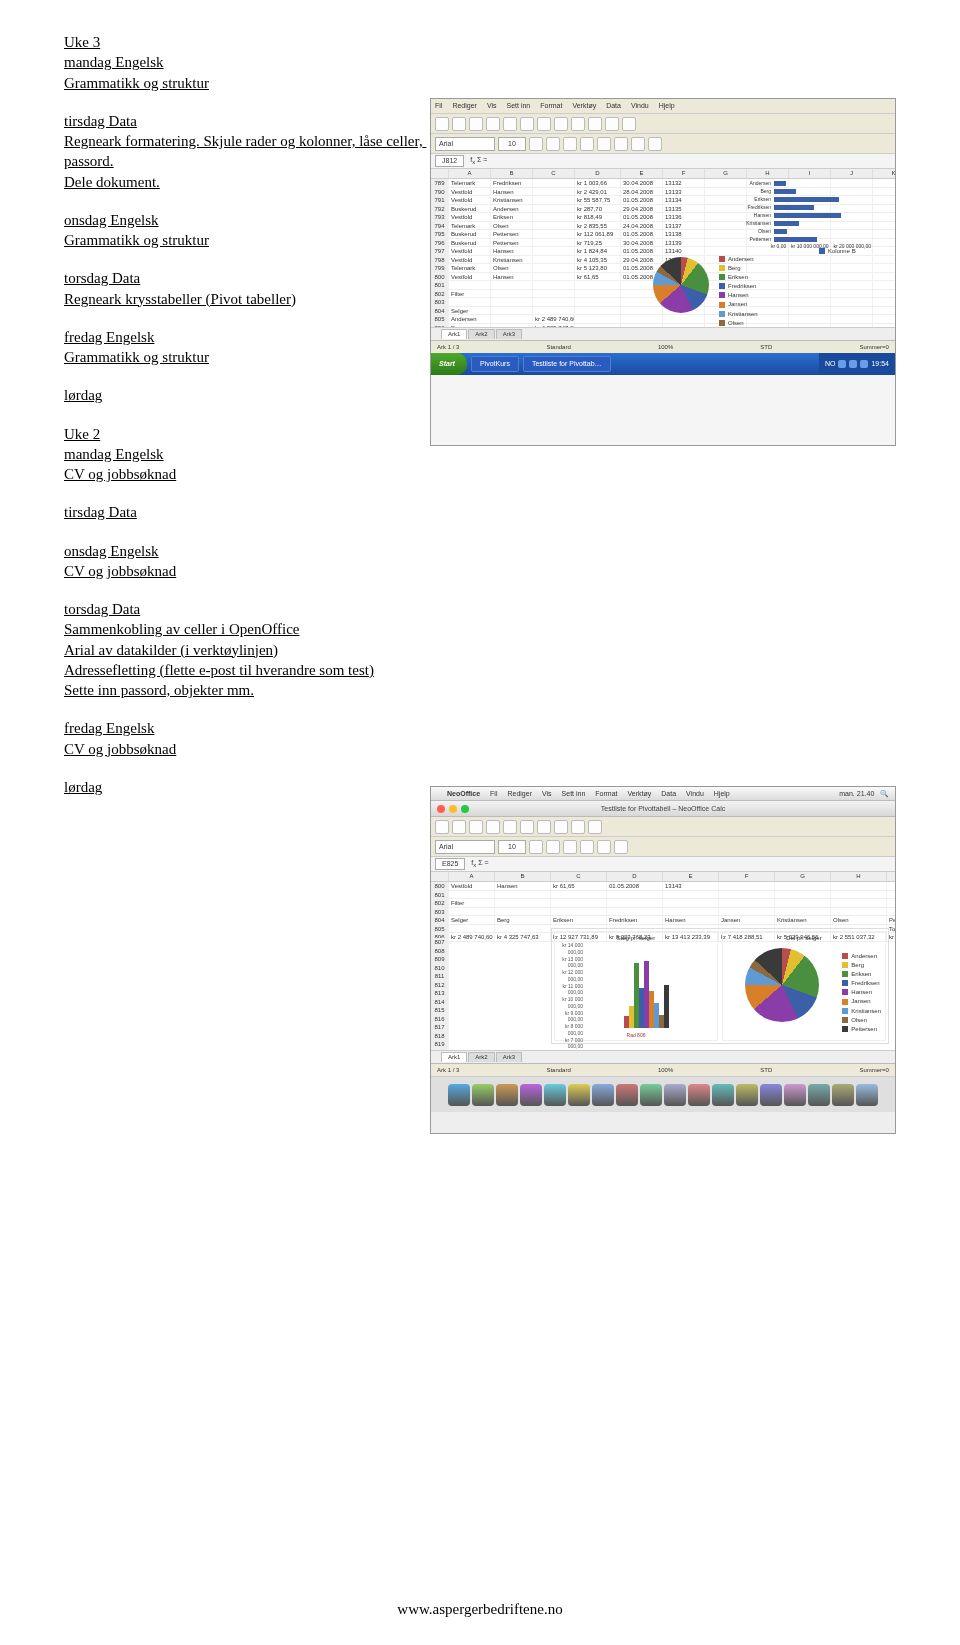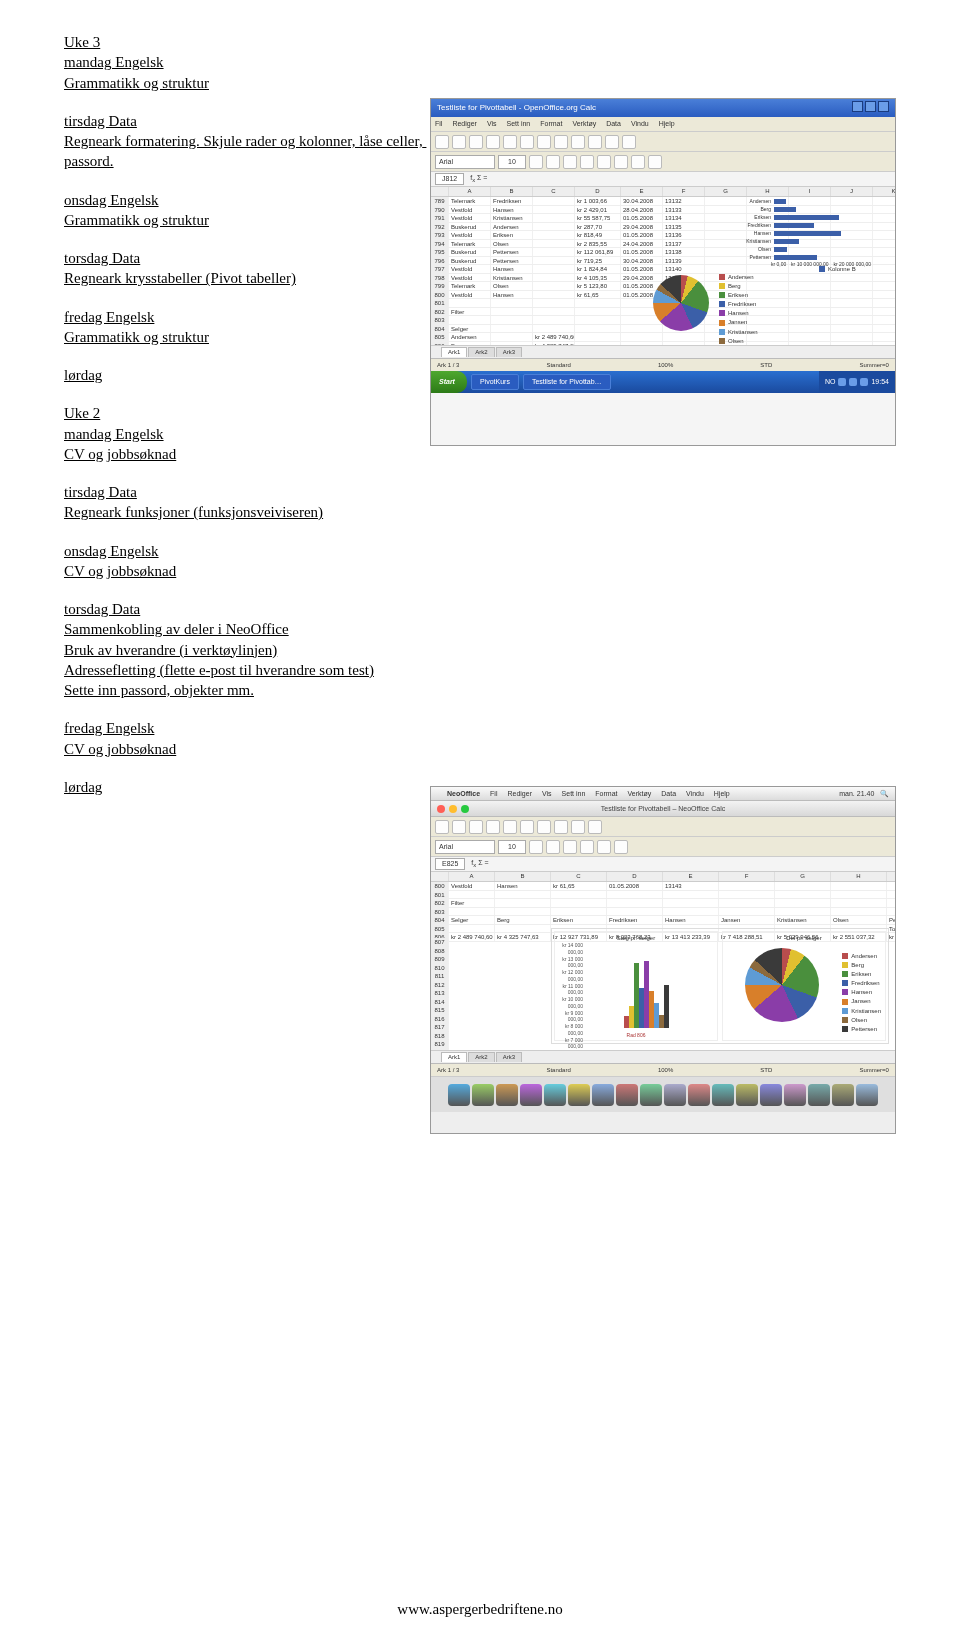--- a/index.html
+++ b/index.html
@@ -139,20 +139,21 @@
 
 <div class="left-col" id="blocks">
     <div class="block">
       <div>Uke 3</div>
       <div>mandag Engelsk</div>
       <div>Grammatikk og struktur</div>
     </div>
     <div class="block">
       <div>tirsdag Data</div>
       <div>Regneark formatering. Skjule rader og kolonner, låse celler, passord.</div>
+      <div>Dele dokument.</div>
     </div>
     <div class="block">
       <div>onsdag Engelsk</div>
       <div>Grammatikk og struktur</div>
     </div>
     <div class="block">
       <div>torsdag Data</div>
       <div>Regneark krysstabeller (Pivot tabeller)</div>
     </div>
     <div class="block">
@@ -162,47 +163,42 @@
     <div class="block">
       <div>lørdag</div>
     </div>
     <div class="block">
       <div>Uke 2</div>
       <div>mandag Engelsk</div>
       <div>CV og jobbsøknad</div>
     </div>
     <div class="block">
       <div>tirsdag Data</div>
-      <div>Regneark funksjoner (funksjonsveiviseren)</div>
     </div>
     <div class="block">
       <div>onsdag Engelsk</div>
       <div>CV og jobbsøknad</div>
     </div>
     <div class="block">
       <div>torsdag Data</div>
-      <div>Sammenkobling av deler i NeoOffice</div>
-      <div>Bruk av hverandre (i verktøylinjen)</div>
+      <div>Sammenkobling av celler i OpenOffice</div>
+      <div>Arial av datakilder (i verktøylinjen)</div>
       <div>Adressefletting (flette e-post til hverandre som test)</div>
       <div>Sette inn passord, objekter mm.</div>
     </div>
     <div class="block">
       <div>fredag Engelsk</div>
       <div>CV og jobbsøknad</div>
     </div>
     <div class="block">
       <div>lørdag</div>
     </div>
   </div>
 
 <div class="screenshot ss1">
-  <div class="titlebar">
-    <span>Testliste for Pivottabell - OpenOffice.org Calc</span>
-    <span class="winbtns"><span></span><span></span><span></span></span>
-  </div>
   <div class="menubar" id="ss1-menus">
       <span>Fil</span>
       <span>Rediger</span>
       <span>Vis</span>
       <span>Sett inn</span>
       <span>Format</span>
       <span>Verktøy</span>
       <span>Data</span>
       <span>Vindu</span>
       <span>Hjelp</span>

